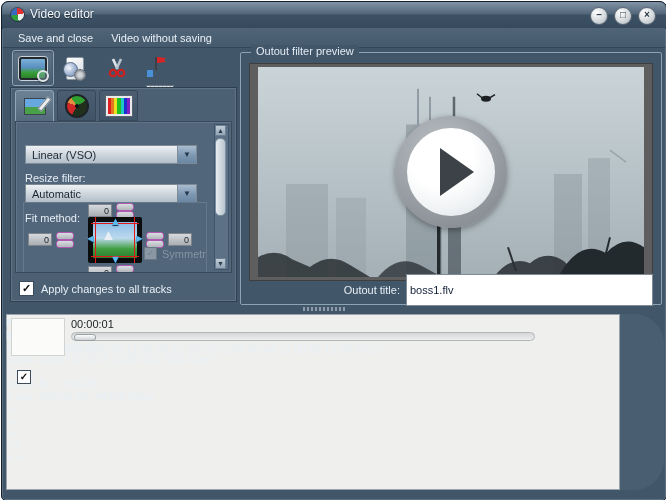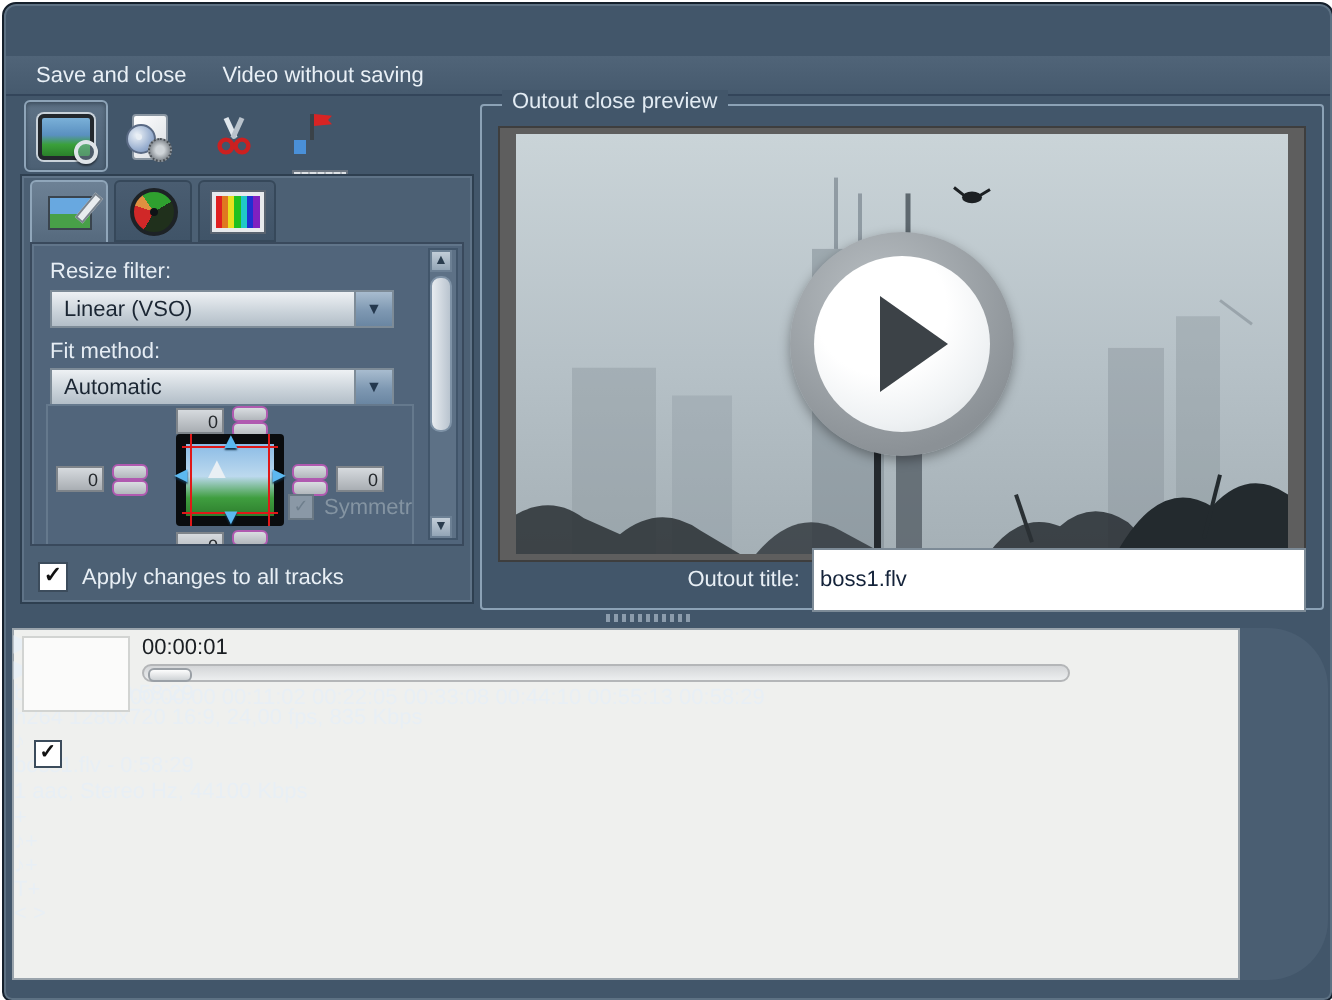--- a/index.html
+++ b/index.html
@@ -57,21 +57,21 @@
     background:linear-gradient(180deg,#68a8e0 0 55%,#48a048 55% 100%);}
   .ic-pic::after{content:"";position:absolute;right:-2px;top:-3px;width:3px;height:14px;background:#e8ecef;
     transform:rotate(40deg);border:1px solid #7a848e;}
   .ic-gauge{width:20px;height:20px;border-radius:50%;border:2px solid #1d2226;
     background:conic-gradient(from 210deg,#d02828 0 22%,#e09040 22% 32%,#2fa02f 32% 58%,#20301c 58% 100%);position:relative;}
   .ic-gauge::after{content:"";position:absolute;left:8px;top:8px;width:4px;height:4px;border-radius:50%;background:#0e1216;}
   .ic-bars{width:22px;height:16px;border:2px solid #e8eaec;box-shadow:0 0 0 1px #5a6470;background:
     linear-gradient(90deg,#e02020 0 14%,#e07820 14% 28%,#e8e020 28% 42%,#20c020 42% 57%,#20c8c8 57% 71%,#2030d0 71% 85%,#8020c0 85% 100%);}
   .panel-body{position:absolute;left:4px;top:33px;width:215px;height:150px;
     background:#51657b;border:1px solid #39495c;box-shadow:inset 1px 1px 0 #61758a;overflow:hidden;}
-  .panel-label{position:absolute;left:9px;color:#e6edf4;}
+  .panel-label{position:absolute;left:9px;color:#e6edf4;margin-top:42px;}
   .combo{position:absolute;left:9px;width:172px;height:19px;border:1px solid #7d8b97;
     background:linear-gradient(180deg,#eef1f4 0%,#c9d2d9 60%,#b3bec8 100%);color:#1b2633;
     line-height:18px;padding-left:6px;box-sizing:border-box;}
   .combo .arrow{position:absolute;right:0;top:0;width:18px;height:17px;text-align:center;
     background:linear-gradient(180deg,#a8bccf 0%,#7e98b2 55%,#6a86a2 100%);border-left:1px solid #7d8b97;
     color:#24384e;font-size:8px;line-height:17px;}
   .crop-box{position:absolute;left:7px;top:80px;width:182px;height:70px;border:1px solid #65798d;overflow:hidden;}
   .spinval{position:absolute;width:24px;height:13px;background:linear-gradient(180deg,#d6dade,#a9aeb3);
     border:1px solid #7e848a;color:#24282c;font-size:9px;line-height:12px;text-align:right;padding-right:2px;box-sizing:border-box;}
   .spinpills{position:absolute;width:18px;height:14px;}
@@ -187,20 +187,29 @@
   .tl-playbtn b{color:#1f941f;font-size:12px;margin-left:2px;line-height:1;}
   .leftcol{position:absolute;left:1px;top:45px;width:57px;height:113px;background:#f3f4f2;border-right:1px solid #d8dad8;}
   .bottomframe{position:absolute;left:0;bottom:0;width:100%;height:10px;
     background:linear-gradient(180deg,#33475a,#20303e);border-radius:0 0 5px 5px;}
 </style>
 </head>
 <body>
 
 <div class="window">
 
+  <div class="titlebar">
+    <div class="app-icon"></div>
+    <div class="title-text">Video editor</div>
+    <div class="winbtns">
+      <div class="winbtn">–</div>
+      <div class="winbtn">□</div>
+      <div class="winbtn">×</div>
+    </div>
+  </div>
 
   <div class="menubar">
     <div class="menu-item">Save and close</div>
     <div class="menu-item">Video without saving</div>
   </div>
 
   <div class="toolbar">
     <div class="tbtn pressed" style="left:9px;">
       <div class="ic-monitor">
           <div class="lens"></div>
@@ -302,21 +311,21 @@
       </div>
     </div>
 
     <div class="apply-row">
       <span class="cbx">✓</span>
       <span>Apply changes to all tracks</span>
     </div>
   </div>
 
   <div class="preview-group">
-    <div class="group-label">Outout close preview</div>
+    <div class="group-label">Outout filter preview</div>
     <div class="video-frame">
       <div class="scene">
         <svg viewBox="0 0 386 212" preserveAspectRatio="none">
           <defs>
             <linearGradient id="sky" x1="0" y1="0" x2="0" y2="1">
               <stop offset="0" stop-color="#cad4d8"></stop>
                 <stop offset=".55" stop-color="#b6c1c7"></stop>
                 <stop offset="1" stop-color="#a5b0b6"></stop>
             </linearGradient>
           </defs>

